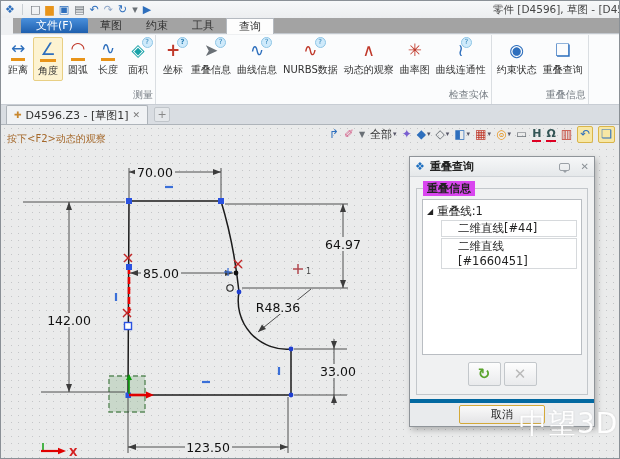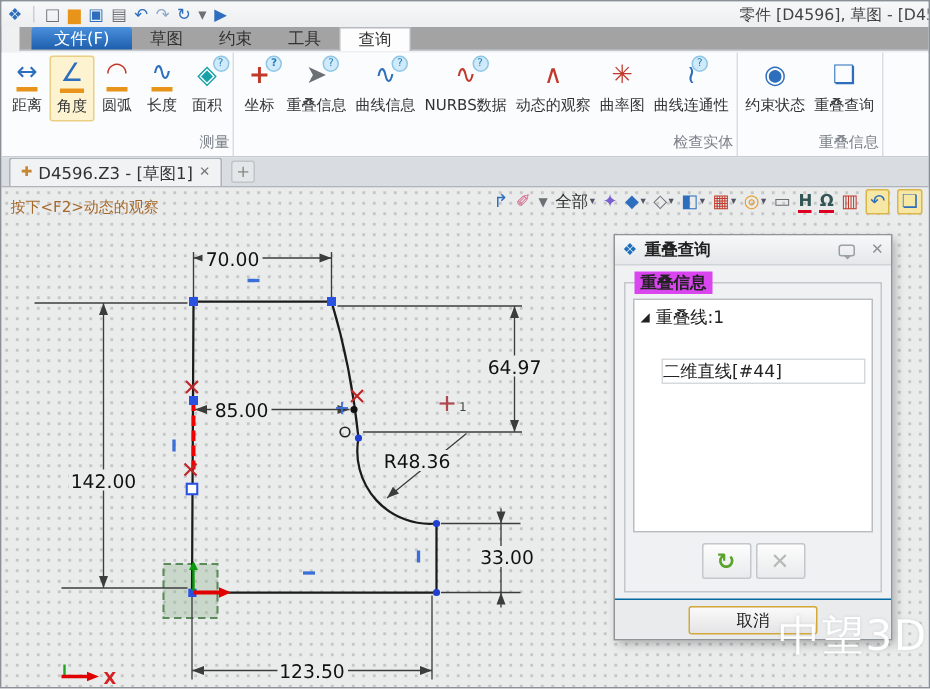--- a/index.html
+++ b/index.html
@@ -63,26 +63,26 @@
   .dlg-title .dtxt{flex:1;font-size:11px;font-weight:bold;color:#222;}
   .bubble{width:11px;height:8px;border:1px solid #9aa0a6;border-radius:2px;position:relative;}
   .bubble::after{content:"";position:absolute;left:2px;bottom:-3px;border-left:3px solid transparent;border-right:3px solid transparent;border-top:3px solid #9aa0a6;}
   .dlg-close{color:#8a9096;font-size:10px;margin-left:6px;}
   .dlg-body{flex:1;padding:8px 6px 4px 6px;display:flex;}
   .groupbox{position:relative;flex:1;border:1px solid #c3c7cb;margin-top:3px;padding:10px 5px 4px 5px;display:flex;flex-direction:column;}
   .gb-label{position:absolute;top:-8px;left:6px;background:#d946ef;padding:0 4px;font-size:11px;font-weight:bold;color:#222;}
   .treelist{flex:1;background:#fff;border:1px solid #b9bdc2;padding:3px 2px;overflow:hidden;}
   .tl-root{font-size:11.5px;color:#222;padding:1px 2px;display:flex;gap:4px;align-items:center;}
   .tl-root .exp{font-size:8px;color:#222;}
-  .tl-item{margin:19px 2px 1px 16px;border:1px solid #d6d9dc;padding:0 0;font-size:11.5px;color:#222;background:#fff;}
+  .tl-item{margin:0 2px 1px 16px;border:1px solid #d6d9dc;padding:0 16px;font-size:11.5px;color:#222;background:#fff;}
   .dlg-actions{display:flex;justify-content:center;gap:3px;padding:7px 0 4px 0;}
   .abtn{width:33px;height:24px;border:1px solid #c3c7cb;background:linear-gradient(#fdfdfd,#e9eaec);border-radius:2px;font-size:15px;font-weight:bold;text-align:center;line-height:22px;}
   .abtn.green{color:#5aa42c;}
   .abtn.gray{color:#b9b9b9;}
-  .dlg-bottom{height:27px;background:#e9ebed;border-top:1px solid #0369a1;display:flex;justify-content:center;align-items:center;}
+  .dlg-bottom{height:27px;background:#e9ebed;border-top:4px solid #0369a1;display:flex;justify-content:center;align-items:center;}
   .cancelbtn{width:86px;height:19px;border:1px solid #d4a938;background:linear-gradient(#fafafa,#e4e4e6);font-size:11px;color:#222;text-align:center;line-height:17px;border-radius:2px;}
 
   .watermark{position:absolute;left:518px;top:280px;z-index:5;font-size:28px;font-weight:normal;color:#fff;opacity:.97;letter-spacing:1px;pointer-events:none;text-shadow:0 0 2px rgba(180,180,180,.5);}
 </style>
 </head>
 <body>
 
 <div class="window">
 
   <div class="titlebar">
@@ -370,20 +370,21 @@
       </div>
       <div class="dlg-body">
         <div class="groupbox">
           <span class="gb-label">重叠信息</span>
           <div class="treelist">
             <div class="tl-root">
               <span class="exp">◢</span>
               <span>重叠线:1</span>
             </div>
             <div class="tl-item">二维直线[#44]</div>
+            <div class="tl-item">二维直线[#1660451]</div>
           </div>
           <div class="dlg-actions">
             <div class="abtn green">↻</div>
             <div class="abtn gray">✕</div>
           </div>
         </div>
       </div>
       <div class="dlg-bottom">
         <div class="cancelbtn">取消</div>
       </div>

